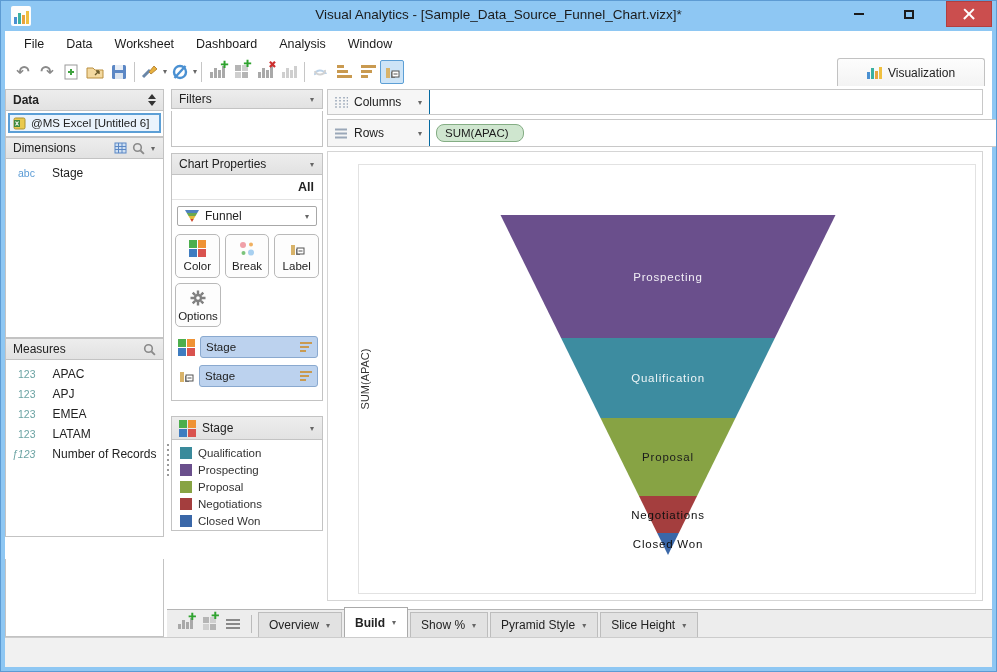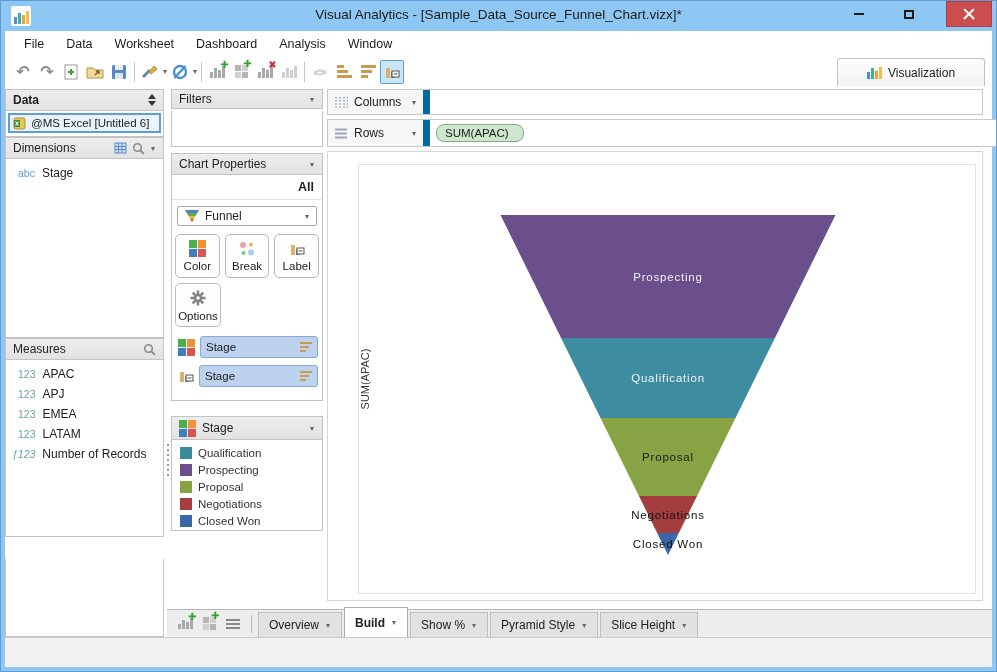--- a/index.html
+++ b/index.html
@@ -27,39 +27,39 @@
   .glyph{font-size:16px;color:#8a8a8a;font-weight:bold;}
   .mini-bars{display:flex;align-items:flex-end;gap:1px;position:relative;}
   .mini-bars i{display:block;width:3px;background:#a9a9a9;}
   .badge{position:absolute;right:-4px;top:-6px;font-size:10px;font-weight:bold;line-height:10px;}
   .sortbars i{display:block;height:3px;background:#c99a50;margin:2px 0;}
   .viz-tab{position:absolute;left:832px;top:27px;width:148px;height:28px;background:linear-gradient(#fdfdfd,#f3f3f3);border:1px solid #c2c2c2;border-bottom:none;border-radius:3px 3px 0 0;display:flex;align-items:center;justify-content:center;gap:6px;font-size:12px;color:#222;}
   .viz-icon{display:flex;align-items:flex-end;gap:1px;}
   .panel-hdr{position:absolute;background:linear-gradient(#ededed,#e2e2e2);border:1px solid #c3c3c3;display:flex;align-items:center;padding:0 7px;font-size:12px;color:#222;}
   .panel-body{position:absolute;background:#fff;border:1px solid #c3c3c3;border-top:none;font-size:12px;color:#222;text-align:right;}
   .hdr-icons{margin-left:auto;display:flex;align-items:center;gap:5px;}
-  .field-row{display:flex;align-items:center;gap:7px;padding:3px 4px 3px 12px;}
+  .field-row{display:flex;align-items:center;gap:17px;padding:3px 4px 3px 12px;}
   .prefix-num{color:#6ba3a3;font-size:10.5px;}
   .prefix-abc{color:#5b9bd5;font-size:10.5px;}
   .spin{display:flex;flex-direction:column;gap:2px;}
   .tri-up{width:0;height:0;border-left:4px solid transparent;border-right:4px solid transparent;border-bottom:5px solid #333;}
   .tri-dn{width:0;height:0;border-left:4px solid transparent;border-right:4px solid transparent;border-top:5px solid #333;}
   .splitter{position:absolute;left:159px;top:58px;width:7px;bottom:64px;}
   .grip{position:absolute;left:3px;top:355px;width:2px;height:34px;background:repeating-linear-gradient(#9a9a9a 0 2px,transparent 2px 5px);}
   .sel-box{display:flex;align-items:center;gap:5px;background:#fff;border:1px solid #a8a8a8;border-radius:2px;padding:2px 6px;font-size:12px;}
   .prop-btn{width:46px;height:44px;border:1px solid #b9b9b9;border-radius:5px;background:#fdfdfd;display:flex;flex-direction:column;align-items:center;justify-content:center;gap:3px;font-size:11.5px;color:#222;}
   .cgrid{display:grid;grid-template-columns:8px 8px;grid-template-rows:8px 8px;gap:1px;}
   .cgrid.small{grid-template-columns:6px 6px;grid-template-rows:6px 6px;}
   .pill-blue{flex:1;display:flex;align-items:center;background:#bcd2ee;border:1px solid #8aa9cf;border-radius:3px;height:22px;padding:0 5px;font-size:11.5px;color:#1c1c1c;}
   .pill-sort{margin-left:auto;display:block;}
   .pill-sort i{display:block;height:2.5px;background:#c99a50;margin:1.5px 0;}
   .legend-row{display:flex;align-items:center;gap:6px;padding:2.5px 0 2.5px 8px;font-size:11.5px;color:#333;}
   .sw{width:12px;height:12px;display:inline-block;}
   .shelf{position:absolute;background:#fff;border:1px solid #c8c8c8;display:flex;align-items:center;}
-  .shelf-label{display:flex;align-items:center;gap:6px;width:102px;padding:0 6px;height:100%;border-right:7px solid #0369a1;background:#f6f6f6;font-size:12px;color:#222;}
+  .shelf-label{display:flex;align-items:center;gap:6px;width:102px;padding:0 6px;height:100%;border-right:1px solid #0369a1;background:#f6f6f6;font-size:12px;color:#222;}
   .pill-green{margin-left:6px;background:#cfe6cf;border:1px solid #84ad84;border-radius:8px;height:18px;display:flex;align-items:center;padding:0 14px 0 8px;font-size:11.5px;color:#1c1c1c;}
   .chart-box{position:absolute;left:322px;top:120px;width:656px;height:450px;background:#fff;border:1px solid #d5d5d5;}
   .plot{position:absolute;left:30px;top:12px;width:618px;height:430px;border:1px solid #e2e2e2;}
   .ylabel{position:absolute;left:-24px;top:208px;transform:rotate(-90deg);transform-origin:center;font-size:11px;color:#333;white-space:nowrap;}
   .tabbar{position:absolute;left:162px;right:0;top:578px;height:28px;background:#ededed;border-top:1px solid #b5b5b5;display:flex;align-items:center;padding-left:6px;}
   .tab{height:26px;margin-top:2px;display:flex;align-items:center;gap:6px;padding:0 10px;font-size:12px;color:#222;background:#e2e2e2;border:1px solid #bdbdbd;border-bottom:none;margin-right:2px;}
   .tab.active{background:#fff;font-weight:bold;height:30px;margin-top:-3px;border-color:#aaa;}
   .statusbar{position:absolute;left:0;right:0;top:606px;bottom:0;background:#f1f1f1;border-top:1px solid #cccccc;}
   .vline{width:1px;height:18px;background:#bbb;margin:0 6px;}
   svg text{font-family:"Liberation Sans","DejaVu Sans",sans-serif;}

